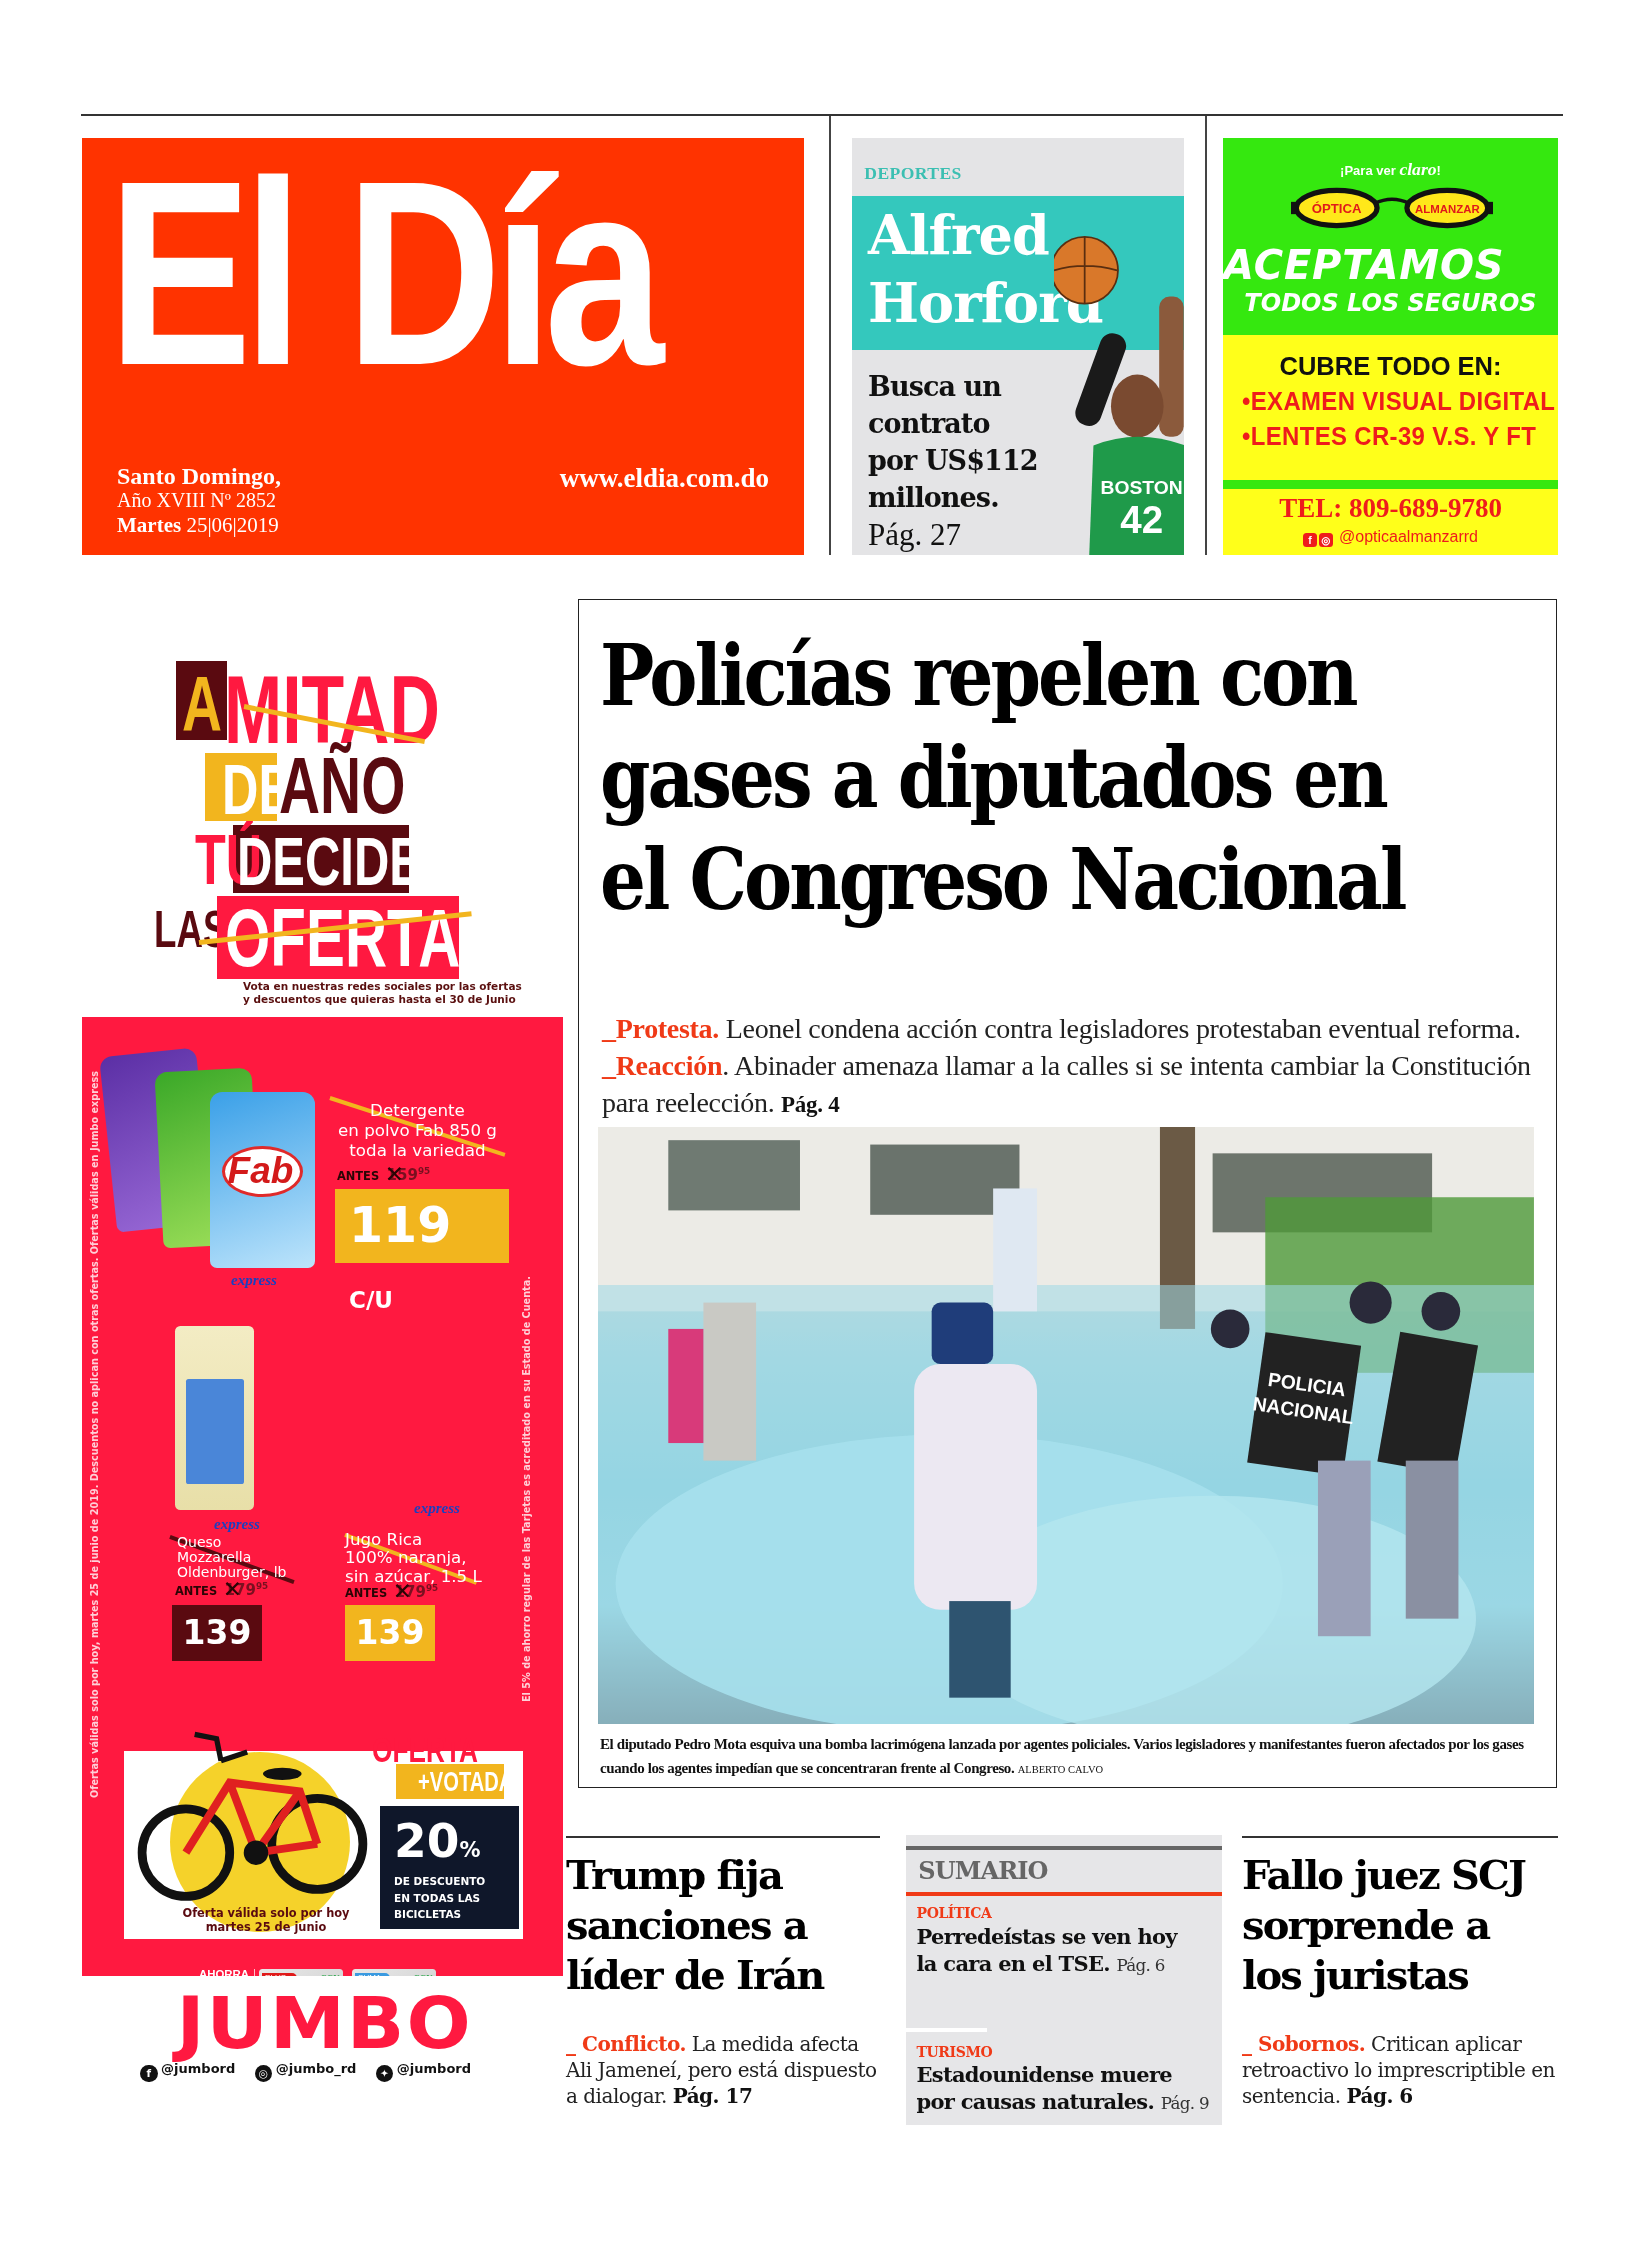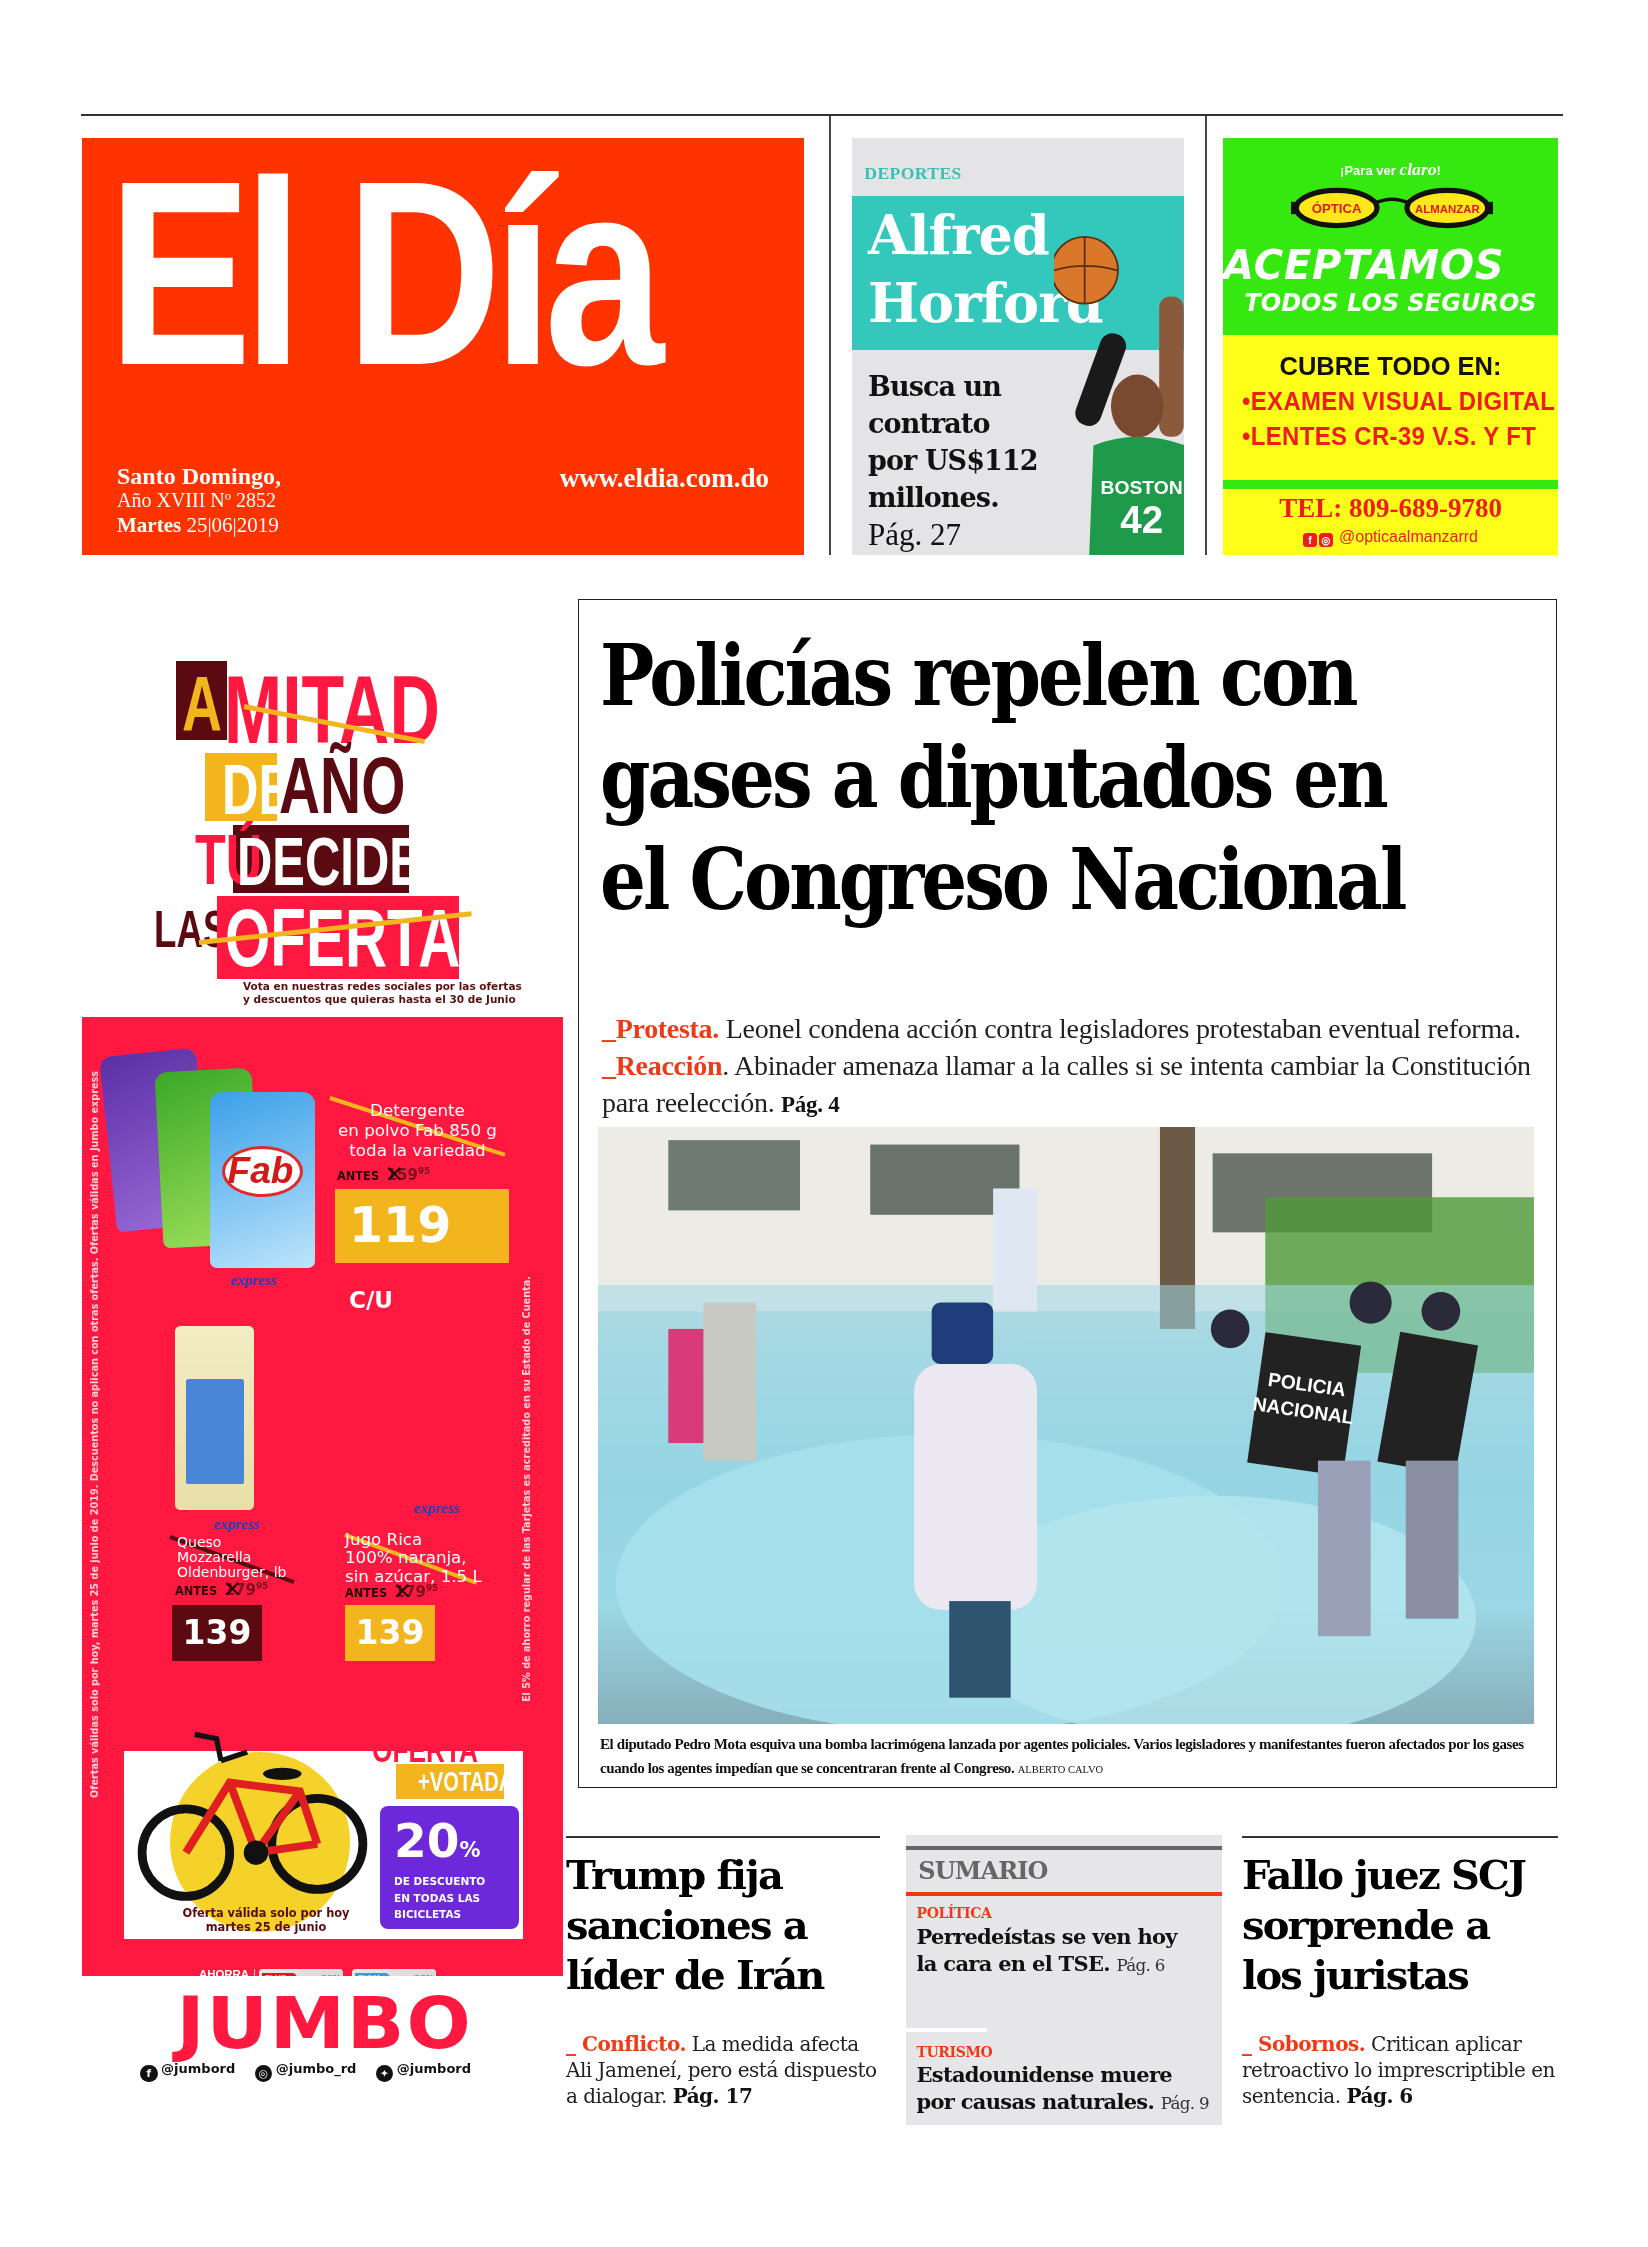--- a/index.html
+++ b/index.html
@@ -64,21 +64,21 @@
   .price { position: absolute; font-family: "DejaVu Sans", sans-serif; font-weight: 700; color: #fff; text-align: center; }
   .strike { position: absolute; height: 3.5px; transform-origin: left center; }
   .express { position: absolute; font-family: "Liberation Serif", serif; font-style: italic; font-weight: 700; font-size: 15px; color: #1c3fbf; }
 
   .bike-panel { position: absolute; left: 0; top: 687px; width: 481px; height: 257px; }
   .bike-white { position: absolute; left: 42px; top: 47px; width: 399px; height: 188px; background: #fff; }
   .bike-sun { position: absolute; left: 88px; top: 48px; width: 180px; height: 180px; border-radius: 50%; background: #f5d22a; }
   .oferta-word { position: absolute; left: 290px; top: 26px; font-family: "Liberation Sans", sans-serif; font-weight: 700; font-size: 35px; color: #ff1940; transform: scaleX(0.75); transform-origin: left top; }
   .votada { position: absolute; left: 286px; top: 60px; width: 108px; height: 35px; background: #f2b51e; font-family: "Liberation Sans", sans-serif; font-weight: 700; font-size: 28px; color: #fff; line-height: 35px; padding-left: 22px; white-space: nowrap; margin-left: 28px; }
   .votada span { display: inline-block; transform: scaleX(0.72); transform-origin: left; }
-  .disc-box { position: absolute; left: 298px; top: 102px; width: 139px; height: 123px; background: #6d28d9; color: #fff; font-family: "DejaVu Sans", sans-serif; font-weight: 700; border-radius: 8px; }
+  .disc-box { position: absolute; left: 298px; top: 102px; width: 139px; height: 123px; background: #0f172a; color: #fff; font-family: "DejaVu Sans", sans-serif; font-weight: 700; }
   .disc-box .pct { position: absolute; left: 14px; top: 10.5px; font-size: 47px; line-height: 1; }
   .disc-box .pct small { font-size: 21px; }
   .disc-box .txt { position: absolute; left: 14px; top: 67px; font-size: 10.5px; line-height: 16.7px; }
   .bike-note { position: absolute; left: 70px; top: 202px; width: 228px; text-align: center; font-family: "DejaVu Sans", sans-serif; font-weight: 700; font-size: 11.4px; line-height: 14px; color: #5a0a10; }
 
   .cards { position: absolute; left: 0; top: 952px; width: 481px; height: 61px; }
   .ahorra { position: absolute; left: 114px; top: 0; color: #fff; font-family: "Liberation Sans", sans-serif; font-weight: 700; text-align: right; width: 53px; line-height: 1; }
   .card { position: absolute; top: 0; width: 84px; height: 56px; border-radius: 3.5px; background: linear-gradient(135deg, #e8e8e8, #cfcfcf); font-family: "DejaVu Sans Mono", monospace; font-size: 4.4px; color: #333; }
   .card .brand { position: absolute; left: 2.6px; top: 3.5px; width: 35px; height: 10.5px; border-radius: 0 7px 7px 0; color: #fff; font-family: "Liberation Sans", sans-serif; font-size: 8px; line-height: 10.5px; padding-left: 3.5px; }
   .card .ccn { position: absolute; right: 3.5px; top: 3.5px; font-family: "Liberation Serif", serif; font-weight: 700; font-size: 8.8px; color: #2aa84a; }

